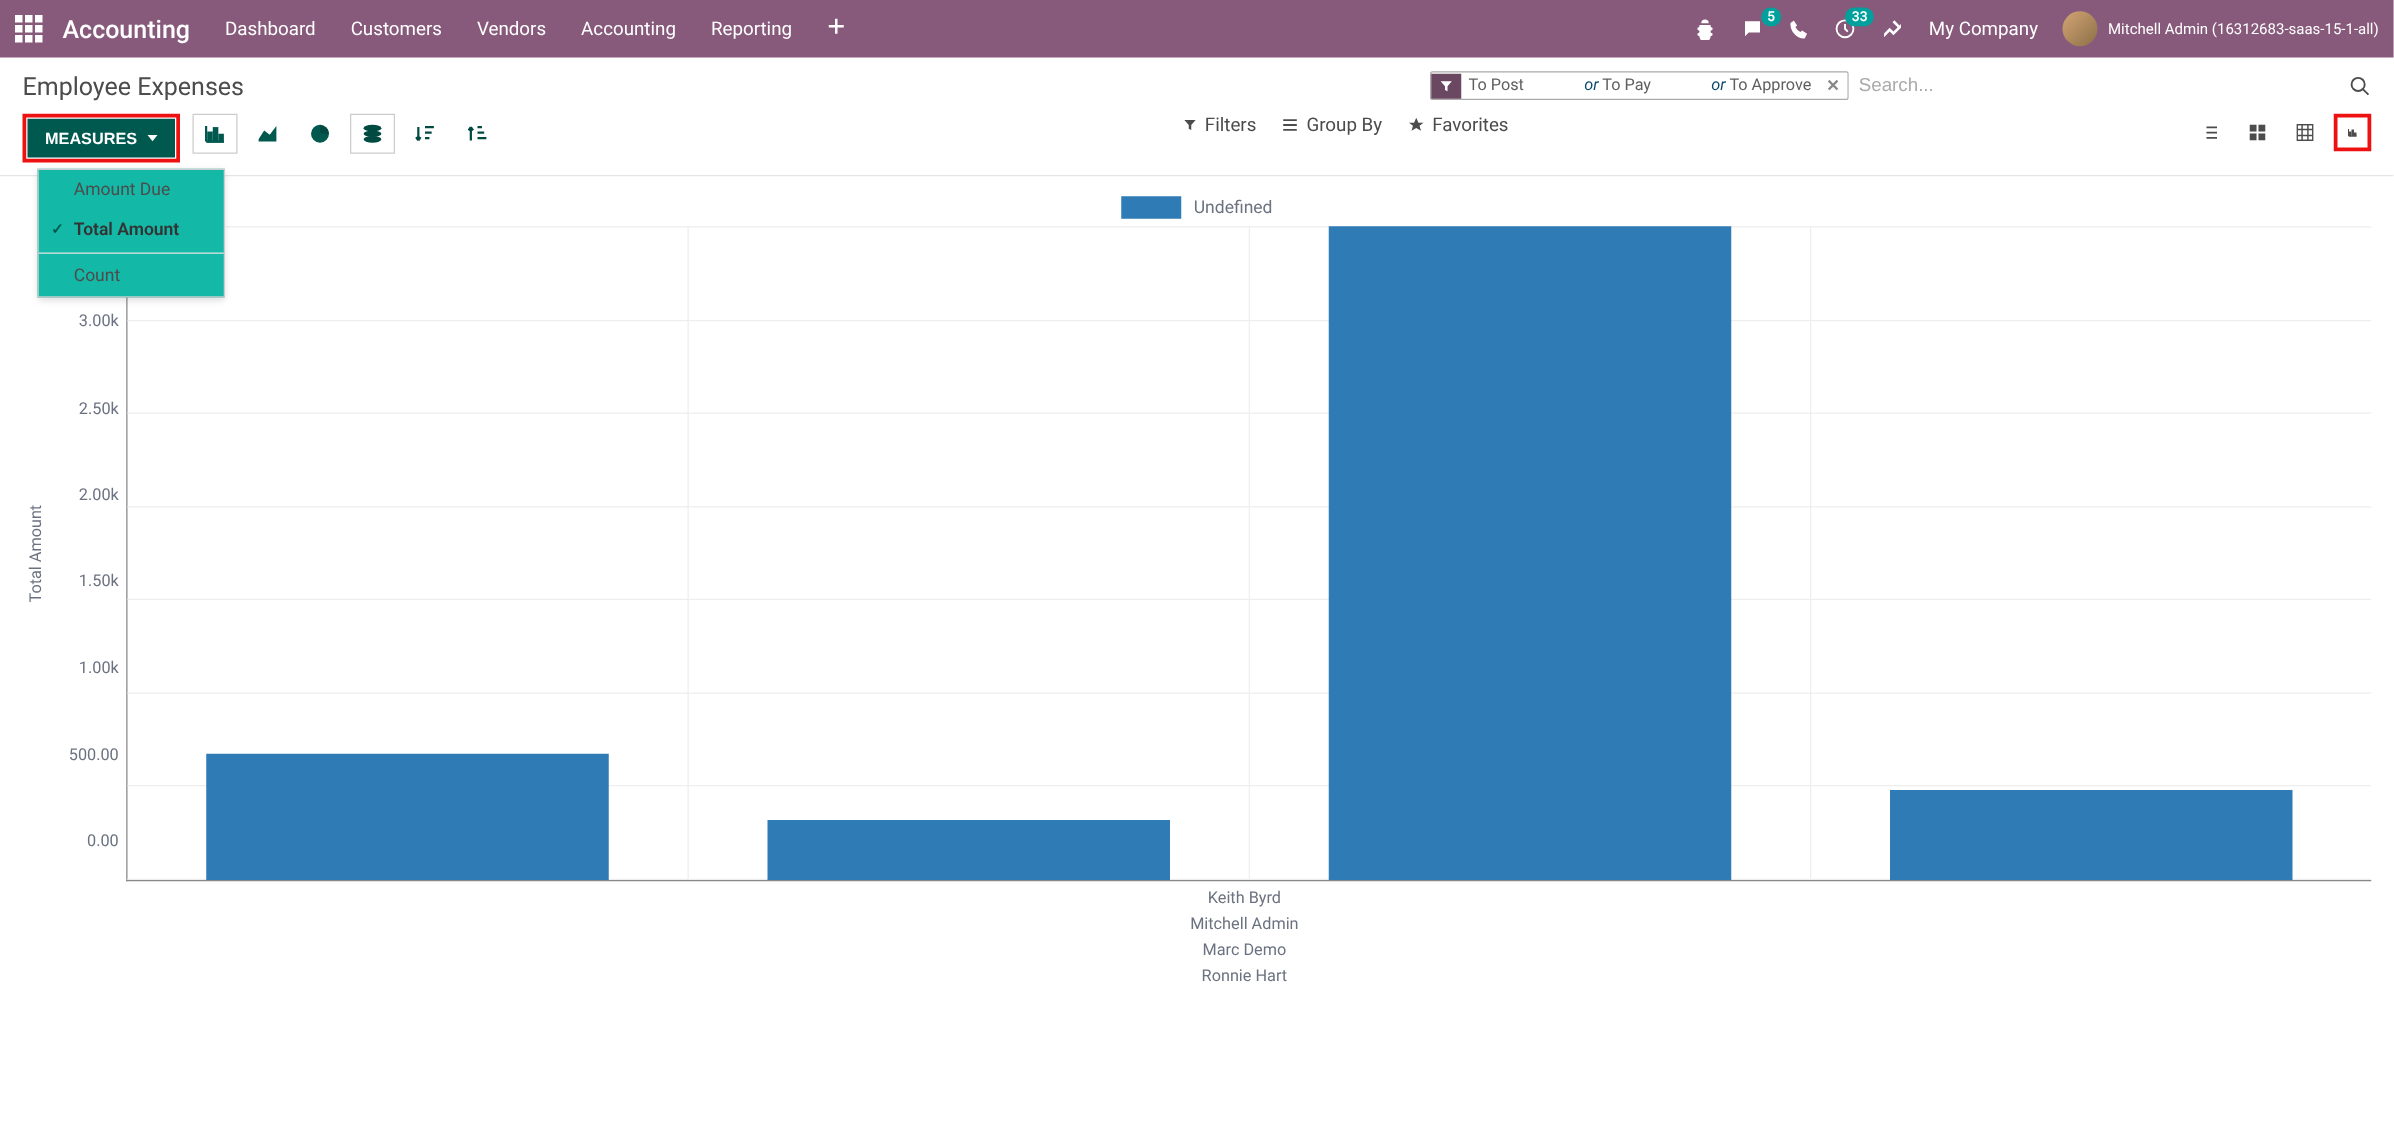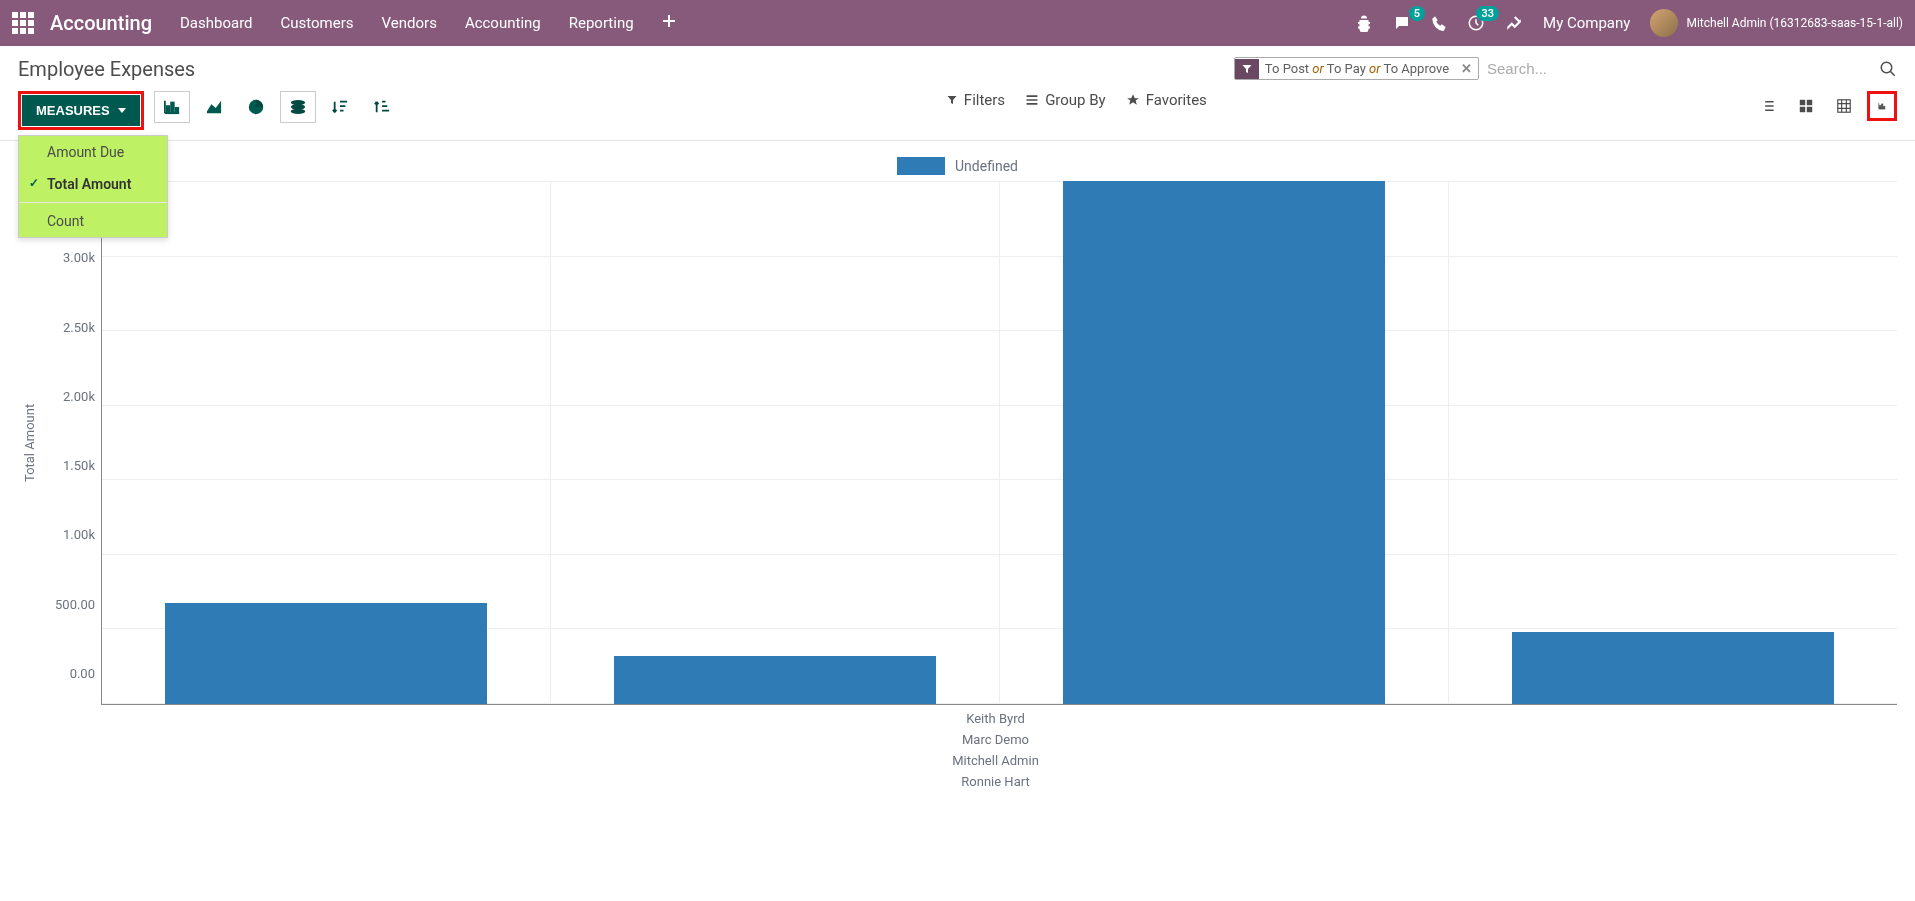--- a/index.html
+++ b/index.html
@@ -19,42 +19,42 @@
 .avatar { width: 28px; height: 28px; border-radius: 50%; background: linear-gradient(135deg, #d4a574 0%, #8b6f47 100%); display: inline-block; }
 .user-name { color: #fff; font-size: 12px; }
 
 
 .header-row { display: flex; align-items: center; padding: 10px 18px 6px 18px; }
 .page-title { font-size: 20px; color: #4c4c4c; font-weight: 400; }
 .search-area { margin-left: auto; display: flex; align-items: center; }
 .filter-tag { display: inline-flex; align-items: center; background: #fff; border: 1px solid #aaa; border-radius: 2px; font-size: 13px; color: #5f5f5f; }
 .filter-tag-icon { background: #6b4862; color: #fff; padding: 4px 6px; display: flex; align-items: center; }
 .filter-tag-text { padding: 3px 6px; }
-.filter-tag-text em { font-style: italic; color: #a16207; }
+.filter-tag-text em { font-style: italic; color: #0c4a6e; margin-left: 45px; }
 .filter-tag-close { padding: 0 6px; cursor: pointer; color: #888; font-weight: bold; }
 .search-input { border: none; outline: none; font-size: 15px; padding: 4px 8px; width: 400px; color: #374151; }
 .search-input::placeholder { color: #aaa; }
 .search-icon { margin-left: auto; cursor: pointer; color: #4c4c4c; }
 
 
 .toolbar-row { display: flex; align-items: flex-start; padding: 4px 18px 10px 18px; border-bottom: 1px solid #e5e5e5; position: relative; }
 .measures-btn { background: #00594f; color: #fff; border: none; padding: 8px 14px; font-size: 13px; font-weight: 600; cursor: pointer; display: flex; align-items: center; gap: 8px; }
 .measures-btn .caret { border-top: 5px solid #fff; border-left: 4px solid transparent; border-right: 4px solid transparent; display: inline-block; }
 .red-highlight { border: 3px solid #e11; padding: 1px; }
 .chart-type-btn { background: #fff; border: 1px solid transparent; padding: 6px 8px; margin-left: 6px; cursor: pointer; color: #00594f; font-size: 16px; display: flex; align-items: center; justify-content: center; width: 36px; height: 32px; }
 .chart-type-btn.bordered { border: 1px solid #ccc; }
 .chart-type-btn.active { border: 1px solid #ccc; background: #fff; }
 .toolbar-center { margin-left: auto; display: flex; align-items: center; gap: 20px; color: #4c4c4c; }
 .toolbar-center-item { display: flex; align-items: center; gap: 6px; cursor: pointer; font-size: 15px; }
 .view-switcher { margin-left: auto; display: flex; align-items: center; gap: 8px; }
 .view-btn { padding: 6px 8px; cursor: pointer; color: #4c4c4c; display: flex; align-items: center; justify-content: center; width: 30px; height: 30px; }
 .view-btn.highlighted { border: 3px solid #e11; }
 
 
-.dropdown { position: absolute; top: 48px; left: 18px; background: #bef264; border: 1px solid #ccc; box-shadow: 0 2px 6px rgba(0,0,0,0.15); min-width: 150px; z-index: 10; }
+.dropdown { position: absolute; top: 48px; left: 30px; background: #14b8a6; border: 1px solid #ccc; box-shadow: 0 2px 6px rgba(0,0,0,0.15); min-width: 150px; z-index: 10; }
 .dropdown-item { padding: 8px 14px 8px 28px; cursor: pointer; font-size: 14px; color: #4c4c4c; position: relative; }
 .dropdown-item.selected::before { content: "✓"; position: absolute; left: 10px; color: #00594f; font-size: 12px; }
 .dropdown-item.selected { font-weight: 600; color: #333; }
 .dropdown-divider { border-top: 1px solid #e5e5e5; margin: 2px 0; }
 
 
 .chart-wrap { padding: 10px 18px 0 18px; }
 .legend { text-align: center; padding: 6px 0; display: flex; align-items: center; justify-content: center; gap: 10px; }
 .legend-swatch { width: 48px; height: 18px; background: #2f7bb5; display: inline-block; }
 .legend-label { font-size: 14px; color: #6b7280; }
@@ -310,17 +310,17 @@
             <div class="bar" style="height: 100%;"></div>
           </div>
           <div class="bar-group">
             <div class="bar" style="height: 13.8462%;"></div>
           </div>
         </div>
     </div>
   </div>
   <div class="x-labels" id="x-labels">
       <div class="x-label">Keith Byrd</div>
+      <div class="x-label">Mitchell Admin</div>
       <div class="x-label">Marc Demo</div>
-      <div class="x-label">Mitchell Admin</div>
       <div class="x-label">Ronnie Hart</div>
     </div>
 </div>
 
 </body></html>

